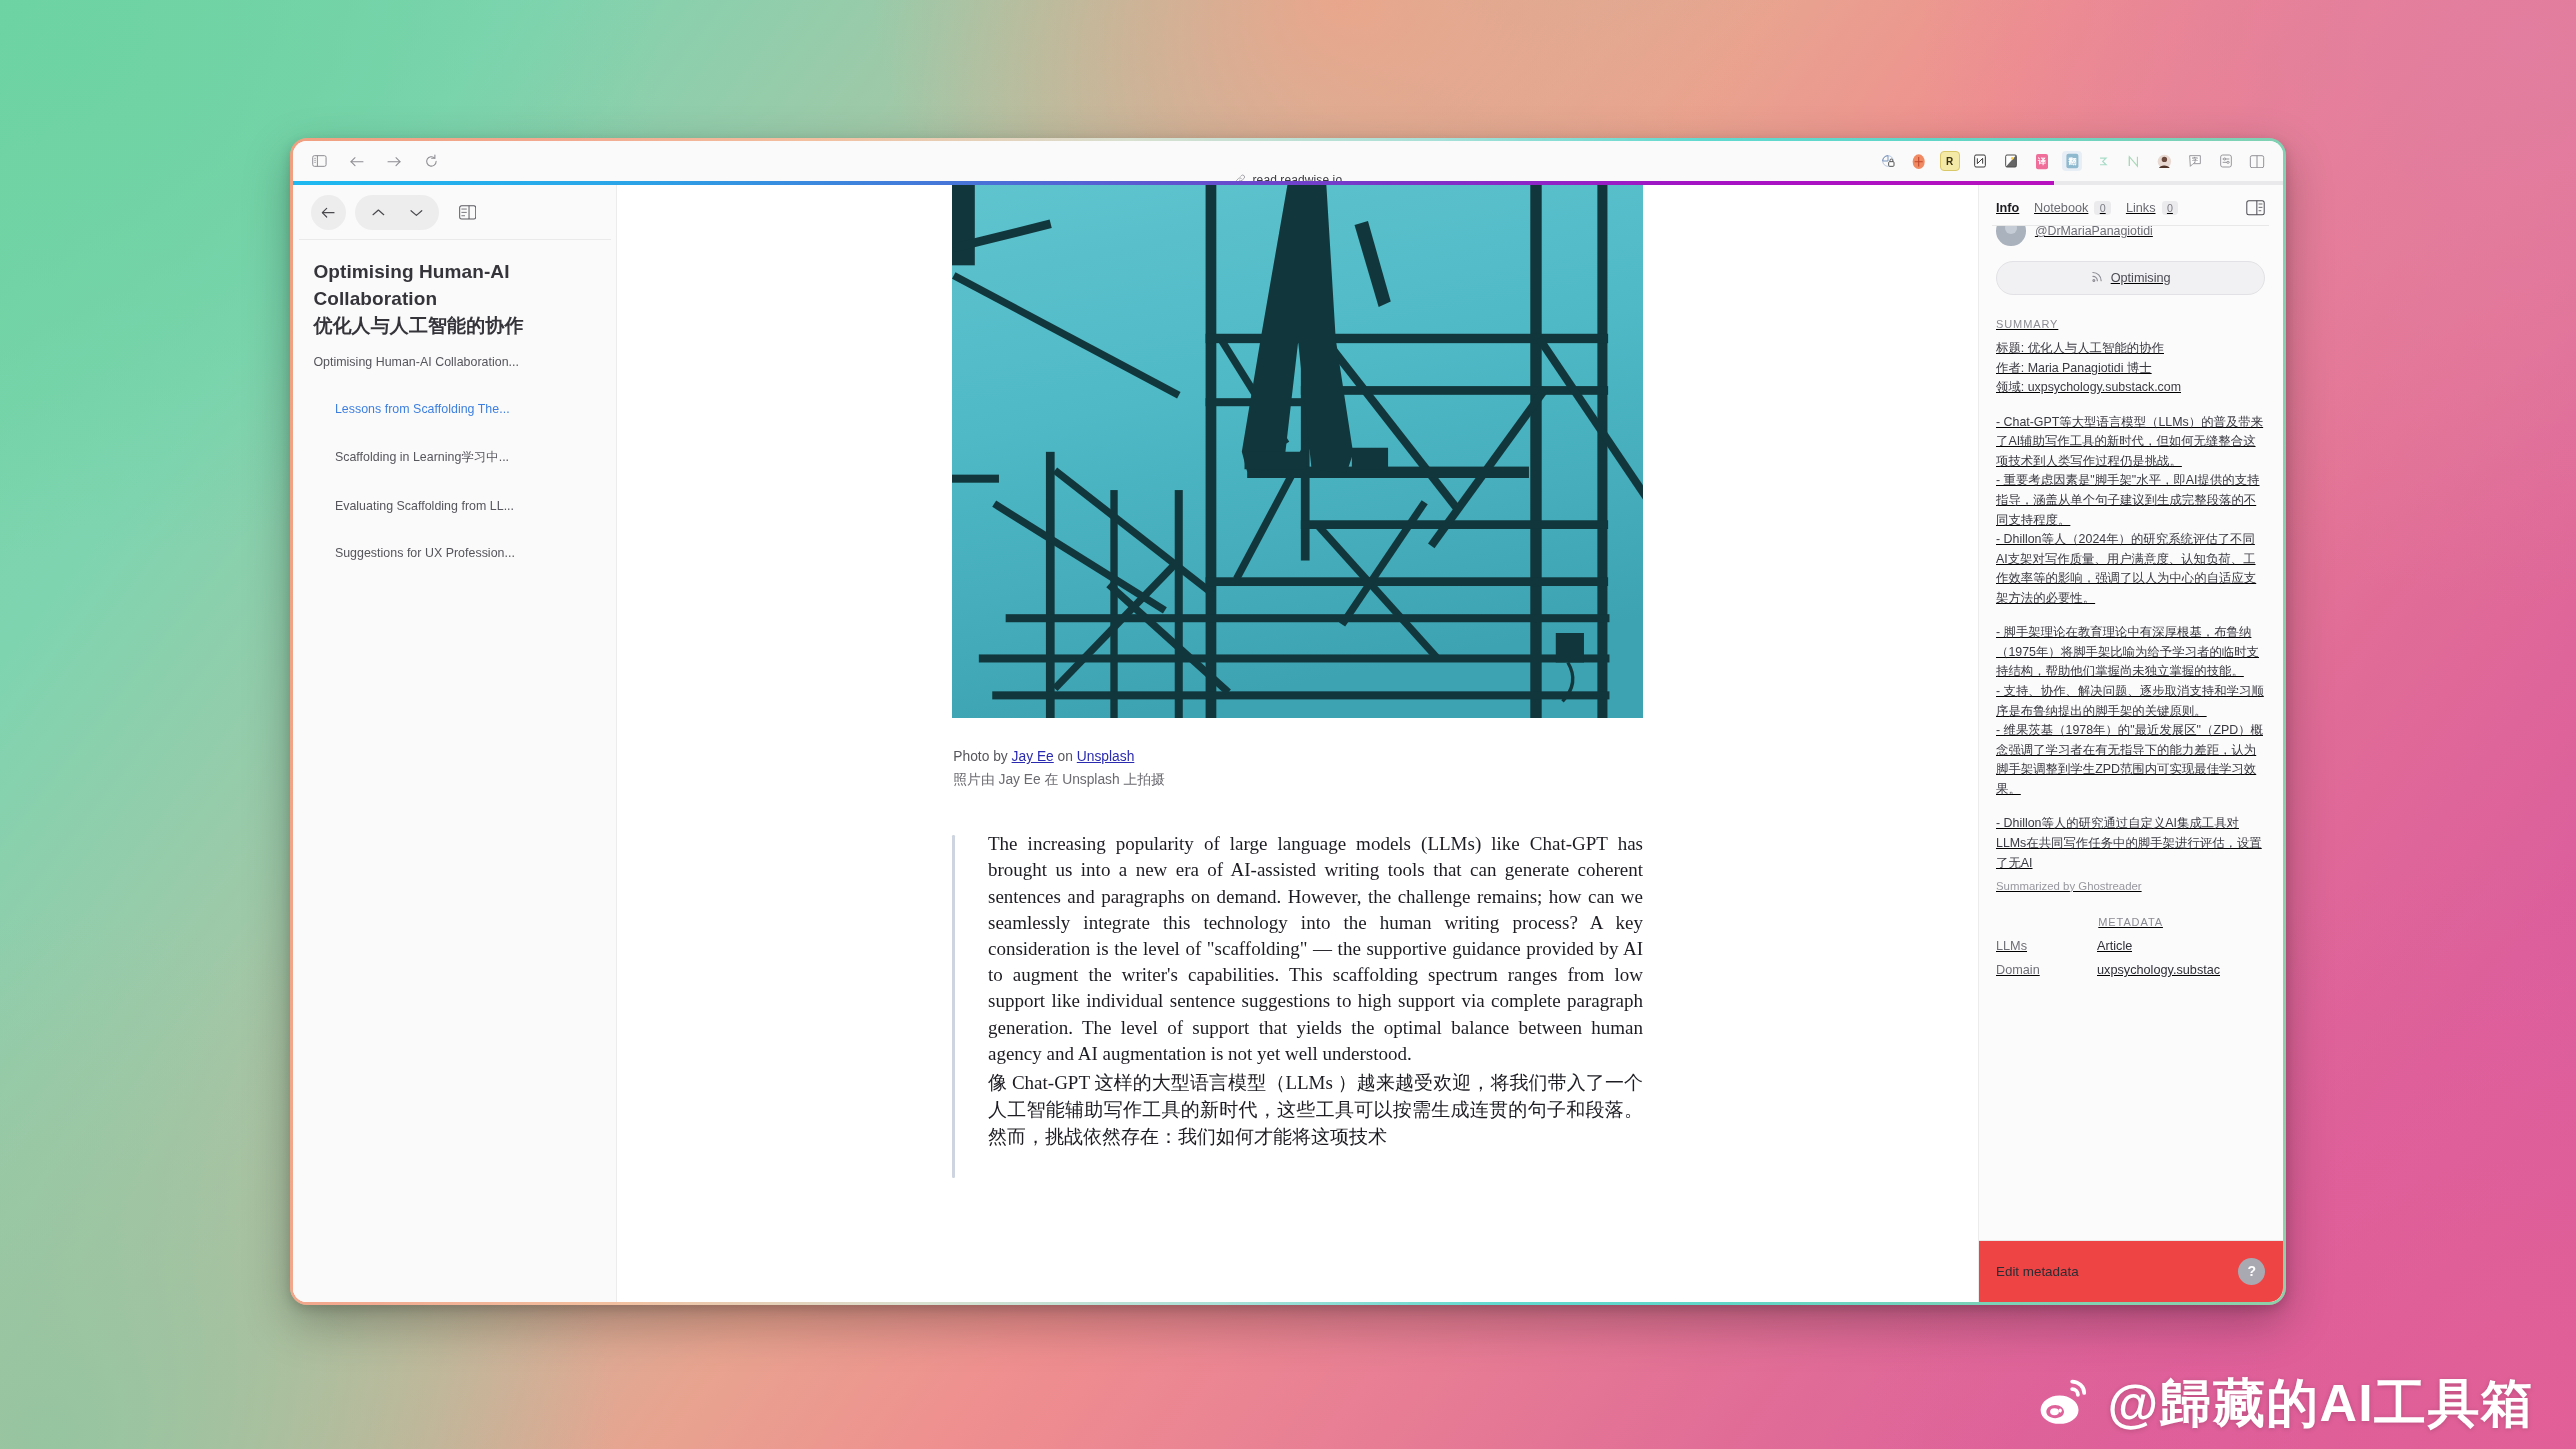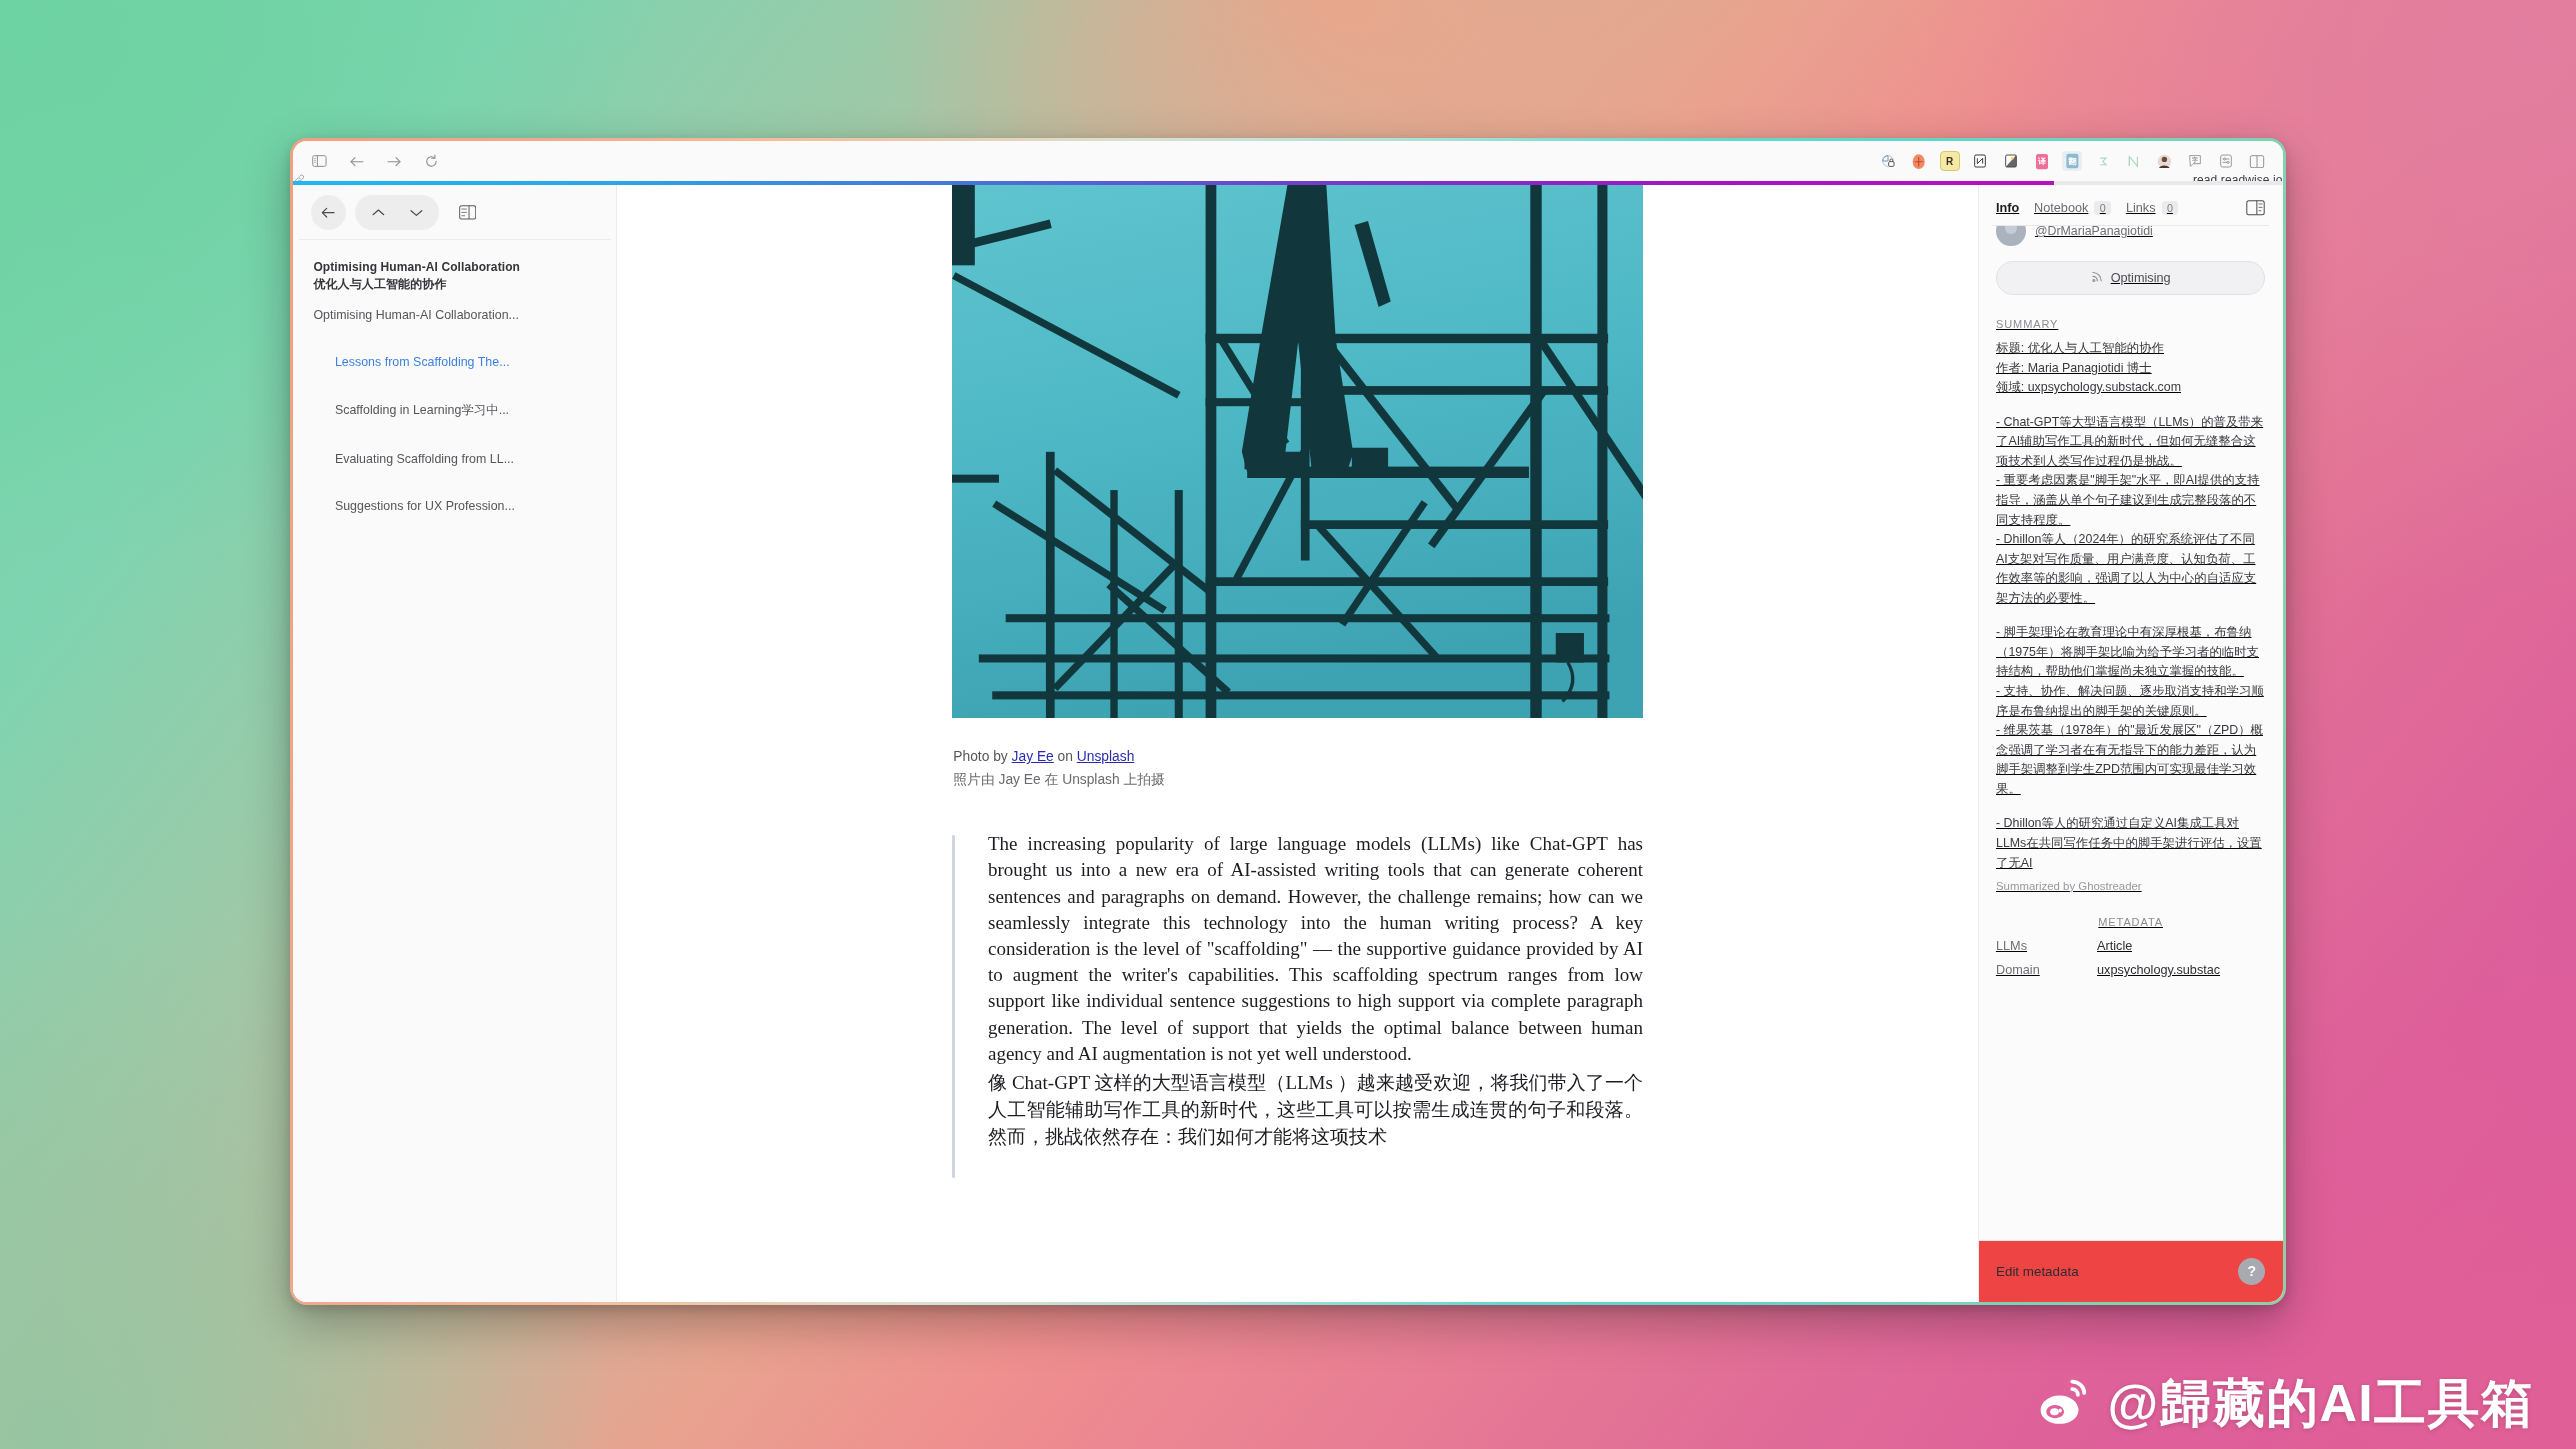--- a/index.html
+++ b/index.html
@@ -39,21 +39,21 @@
     box-shadow:0 17.4px 47px rgba(0,0,0,.28), 0 4px 12px rgba(0,0,0,.16);
     overflow:hidden;
   }
   .window-inner { width:100%; height:100%; background:#fff; border-radius:14px; overflow:hidden; position:relative; display:flex; flex-direction:column; }
 
   
   .toolbar { height:40px; min-height:40px; background:#fafafa; display:flex; align-items:center; padding:0 16px; position:relative; }
   .nav-btns { display:flex; align-items:center; gap:17.4px; }
   .tb-icon { width:20px; height:20px; display:flex; align-items:center; justify-content:center; color:#8d8d92; }
   .tb-icon svg { display:block; }
-  .urlwrap { position:absolute; left:0; right:0; display:flex; align-items:center; justify-content:space-between; gap:6px; pointer-events:none;margin-top:37px; }
+  .urlwrap { position:absolute; left:0; right:0; display:flex; align-items:center; justify-content:center; gap:6px; pointer-events:none;margin-top:37px; }
   .urlwrap .lnk { color:#9a9aa0; }
   .url-text { font-size:12px; color:#3b3b40; letter-spacing:0.1px; }
   .ext-icons { margin-left:auto; display:flex; align-items:center; gap:10.7px; }
   .ext { width:20px; height:20px; border-radius:4px; display:flex; align-items:center; justify-content:center; font-size:10px; font-weight:bold; }
 
   
   .progress { height:4px; width:100%; background:#e9e9ec; position:relative; }
   .progress .fill { position:absolute; left:0; top:0; bottom:0; width:88.5%;
      background:linear-gradient(90deg,#1eb9f0 0%,#2aa6e8 18%,#4a6fd6 40%,#7a34c8 62%,#a513c4 80%,#b810bf 100%); }
 
@@ -62,21 +62,21 @@
 
   
   .side { width:324px; min-width:324px; background:#fafafa; border-right:0.7px solid #ececec; display:flex; flex-direction:column; }
   .side-top { height:54px; display:flex; align-items:center; padding:0 17.4px; gap:9.4px; }
   .circ-btn { width:35px; height:35px; border-radius:50%; background:#ededed; display:flex; align-items:center; justify-content:center; color:#4a4a4f; }
   .pill-btn { height:35px; border-radius:17.4px; background:#ededed; display:flex; align-items:center; padding:0 4px; }
   .pill-seg { width:38px; height:35px; display:flex; align-items:center; justify-content:center; color:#4a4a4f; }
   .panel-btn { width:29.5px; height:27px; display:flex; align-items:center; justify-content:center; color:#5a5a60; margin-left:4px; }
   .side-div { height:0.7px; background:#eaeaea; margin:0 5.4px; }
   .side-body { padding:19px 20px 0 20px; }
-  .doc-title { font-size:12px; font-weight:bold; color:#34343a; line-height:1.42; letter-spacing:0.1px; }
+  .doc-title { font-size:19px; font-weight:bold; color:#34343a; line-height:1.42; letter-spacing:0.1px; }
   .doc-title .cn { display:block; font-weight:bold; }
   .toc { margin-top:7px; display:flex; flex-direction:column; gap:17px;justify-content:flex-end; }
   .toc-item { font-size:12.4px; color:#55555c; padding:8px 0; white-space:nowrap; overflow:hidden; text-overflow:ellipsis; letter-spacing:0.03px; }
   .toc-item.lvl2 { padding-left:21.5px; }
   .toc-item.active { color:#3d7fe0; }
 
   
   .reader { flex:1; min-width:0; overflow:hidden; display:flex; flex-direction:column; align-items:center; background:#fff; padding-top:0; }
   .hero { width:691px; height:533px; margin:0 auto; overflow:hidden; position:relative; background:#2c7f85; }
   .hero svg { display:block; width:100%; height:100%; }

